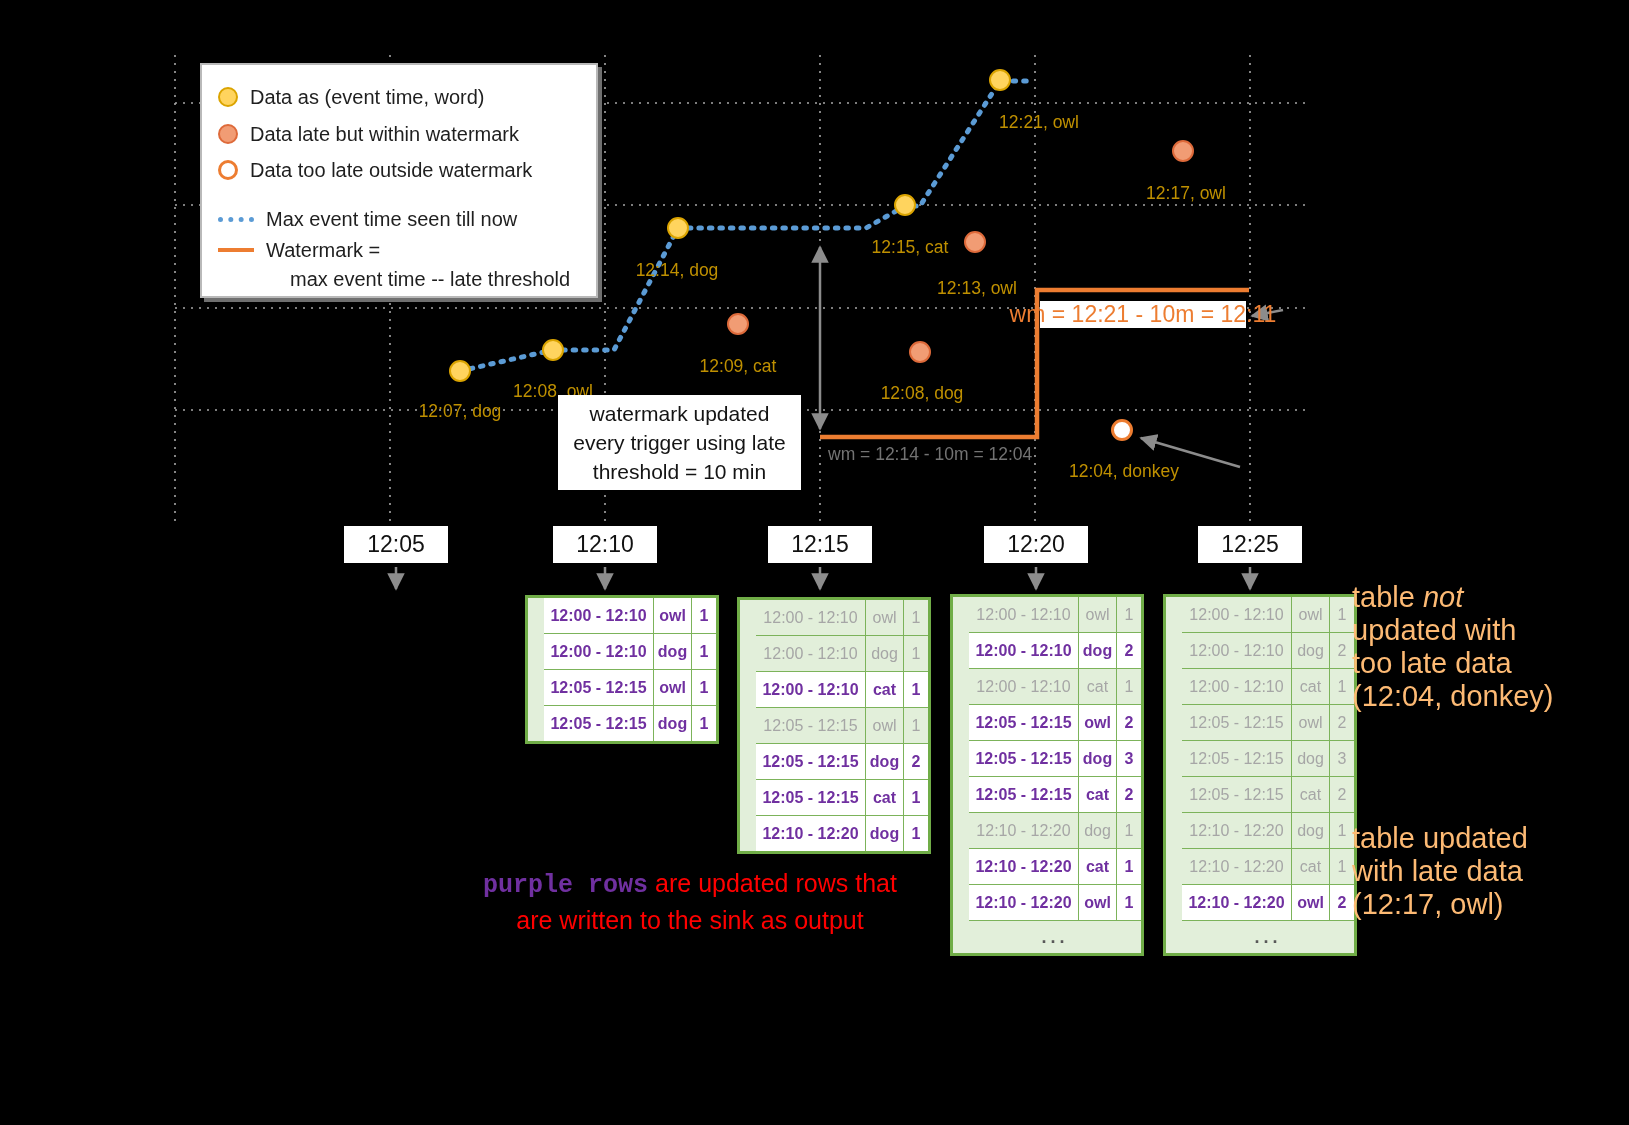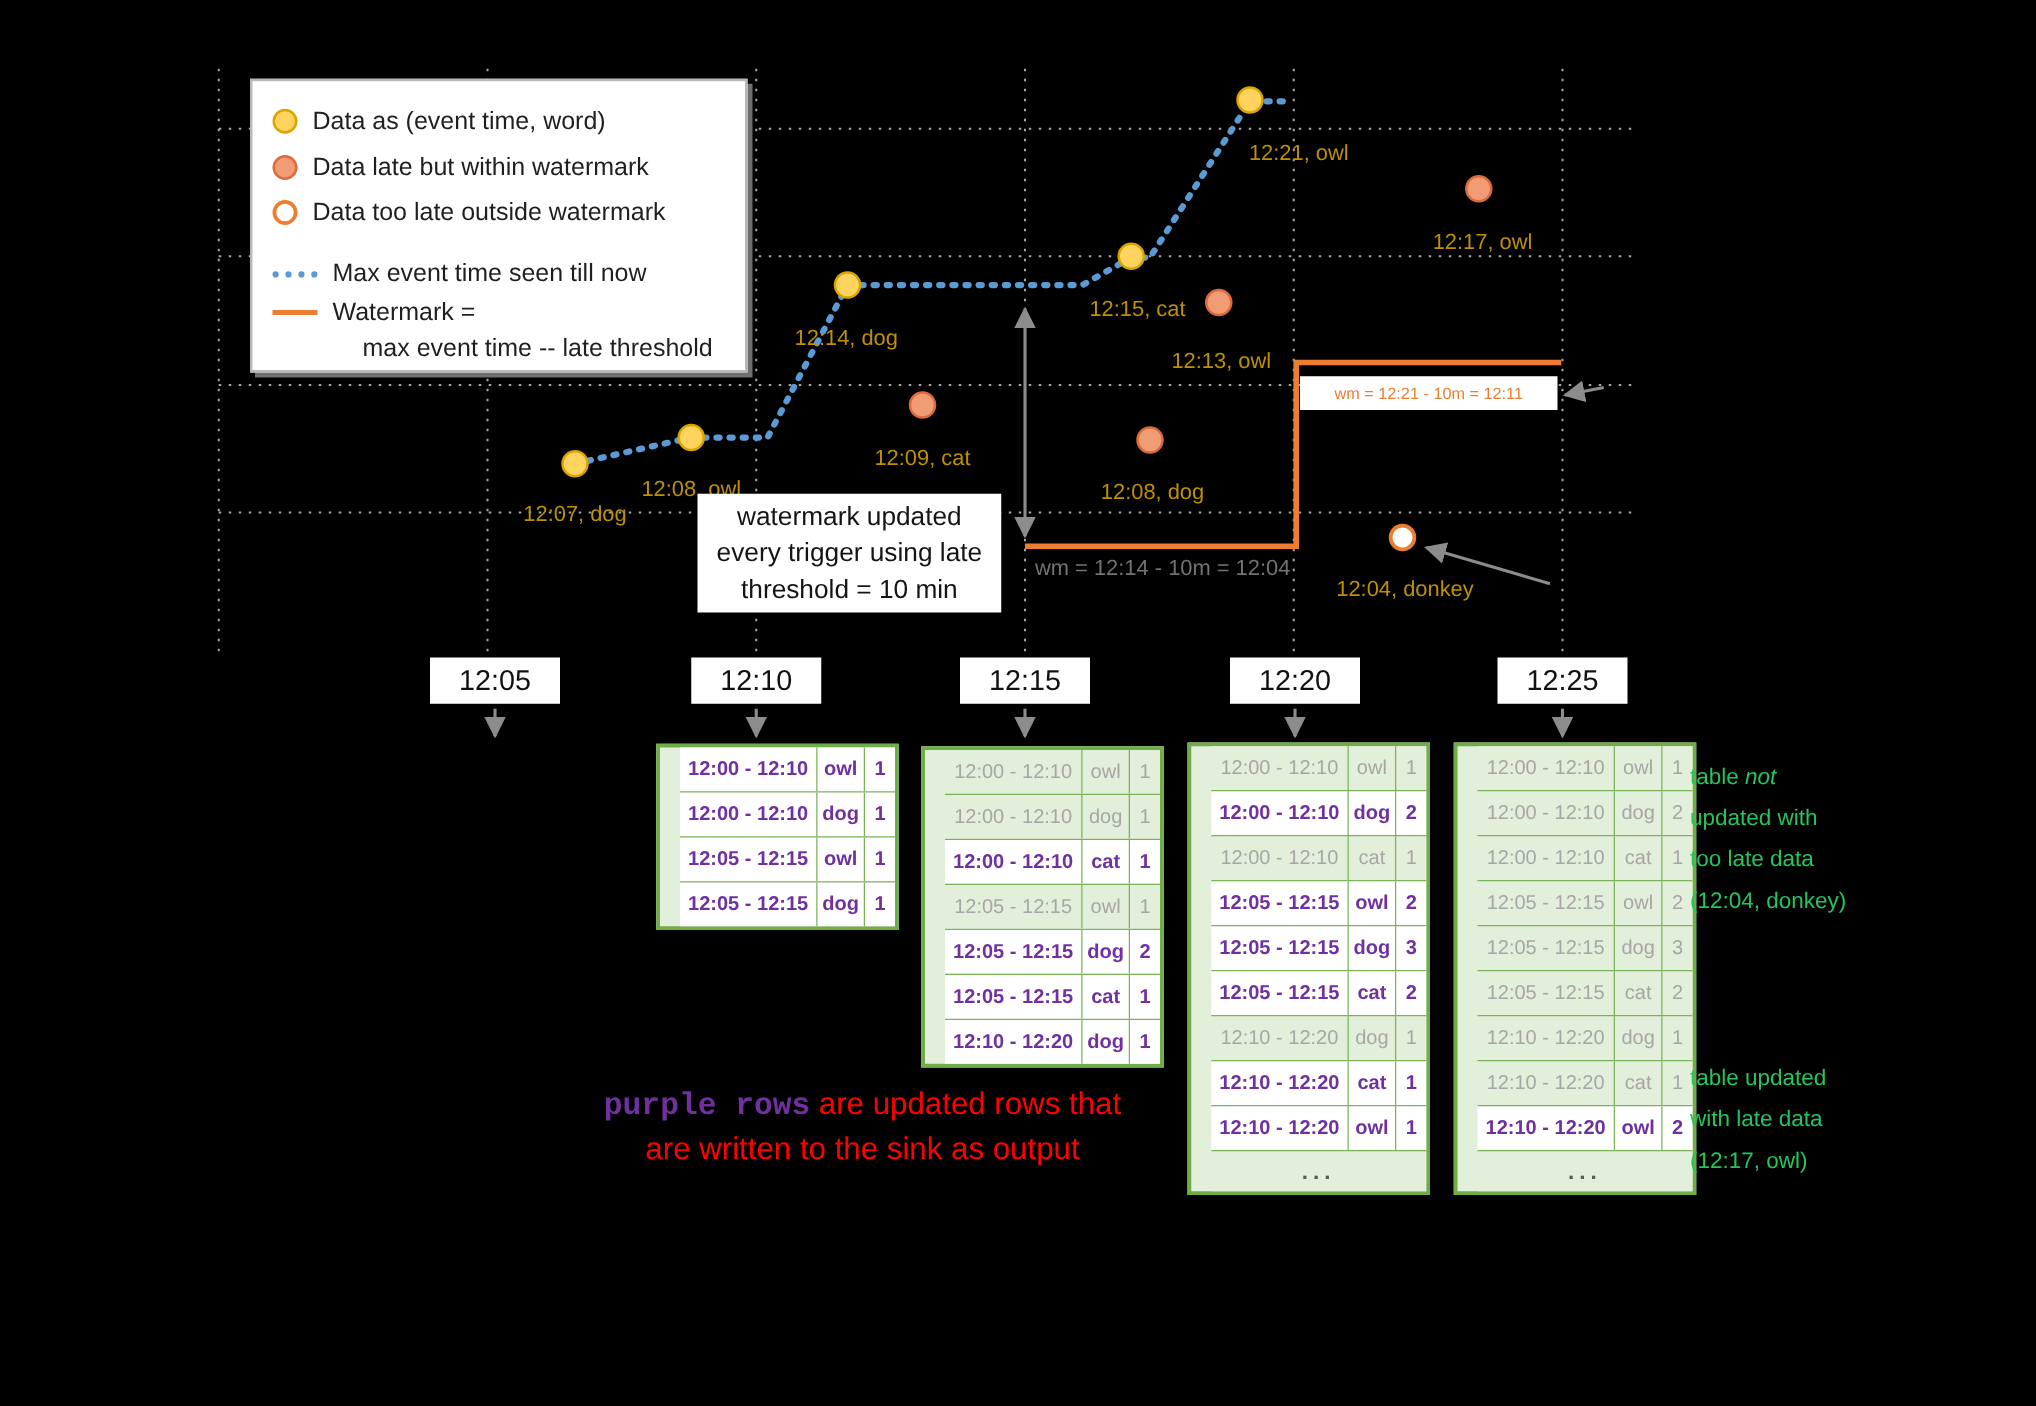--- a/index.html
+++ b/index.html
@@ -23,21 +23,21 @@
   .pt{position:absolute;width:22px;height:22px;border-radius:50%;box-sizing:border-box;z-index:4;}
   .pt.ontime{background:#ffd45e;border:2px solid #dba400;}
   .pt.late{background:#f19c74;border:2px solid #de6a3a;}
   .pt.toolate{background:#fff;border:3px solid #ed7d31;}
   .pt-label{position:absolute;transform:translateX(-50%);color:#bf9000;font-size:17.5px;
             white-space:nowrap;z-index:4;margin-top:20px;}
 
   
   .wm1{position:absolute;left:828px;top:444px;color:#737373;font-size:17.5px;z-index:4;white-space:nowrap;}
   .wm2{position:absolute;left:1040px;top:301px;width:206px;height:27px;background:#fff;color:#ed7d31;
-       font-size:13px;display:flex;align-items:center;justify-content:center;z-index:4;white-space:nowrap;}
+       font-size:23px;display:flex;align-items:center;justify-content:center;z-index:4;white-space:nowrap;}
 
   
   .callout{position:absolute;background:#fff;color:#141414;text-align:center;z-index:6;
            display:flex;flex-direction:column;justify-content:center;font-size:21px;line-height:29px;}
   #c1{left:558px;top:395px;width:243px;height:95px;}
   #c2{left:1278px;top:248px;width:214px;height:122px;}
   #c3{left:1237px;top:437px;width:225px;height:64px;}
 
   
   .tick{position:absolute;top:526px;width:104px;height:37px;background:#fff;color:#111;font-size:23px;
@@ -54,21 +54,21 @@
   .c-count{flex:1;}
   .trow.updated{background:#ffffff;color:#7030a0;font-weight:600;}
   .trow.old{background:#e2efda;color:#a6a6a6;}
   .trow.ellipsis-row{height:32px;background:#e2efda;color:#595959;display:flex;align-items:center;
                      justify-content:center;font-size:18px;letter-spacing:4px;font-weight:bold;}
 
   
   .purple-note{position:absolute;left:470px;top:866px;width:440px;text-align:center;font-size:25px;
                line-height:34px;color:#ff0000;z-index:4;}
   .purple-note .purple{color:#7030a0;font-weight:600;font-family:Liberation Mono, monospace;}
-  .note-right{position:absolute;font-size:18px;line-height:33px;color:#22c55e;z-index:4;white-space:nowrap;margin-top:24px;}
+  .note-right{position:absolute;font-size:29px;line-height:33px;color:#fdba74;z-index:4;white-space:nowrap;}
   #note-toolate{left:1352px;top:581px;}
   #note-late{left:1352px;top:822px;}
   .note-right em{font-style:italic;}
 </style>
 </head>
 <body>
 
 <div class="canvas">
 
   <svg class="scene" width="1629" height="1125">

